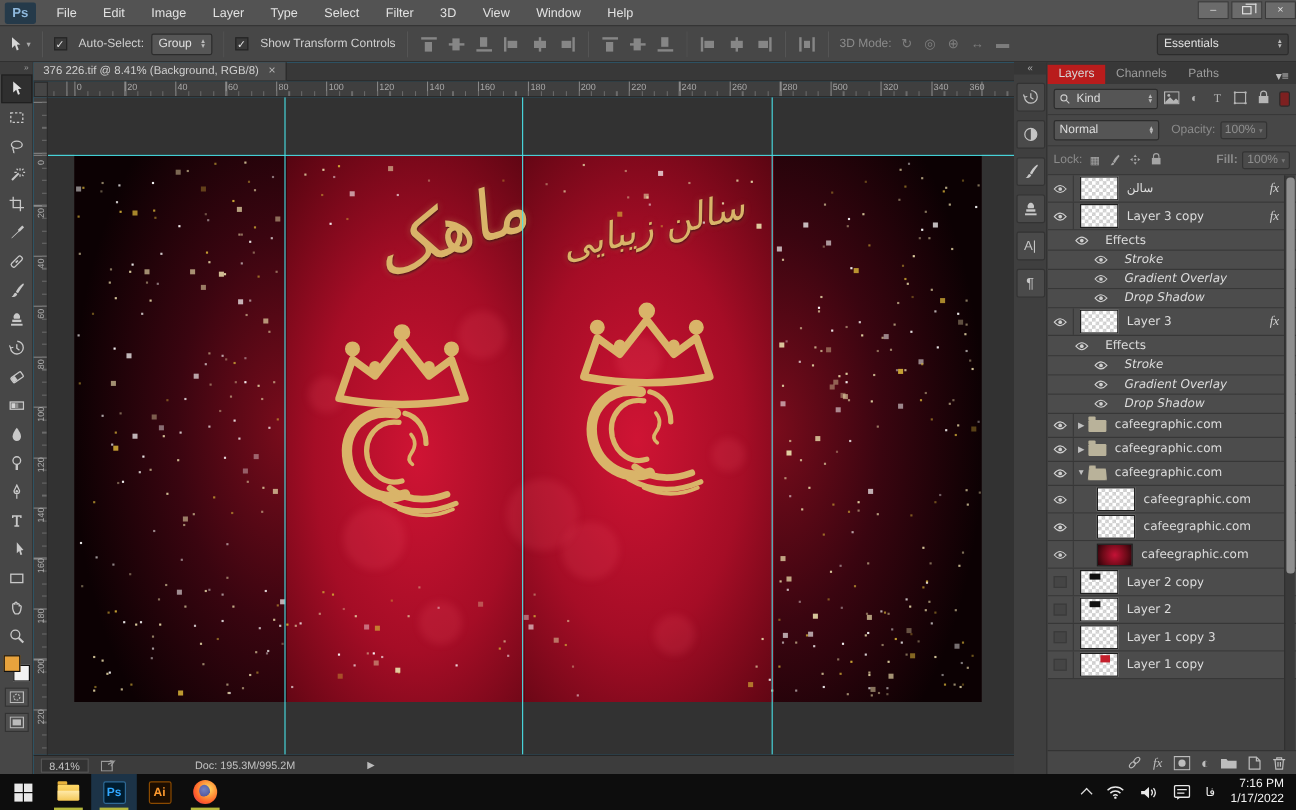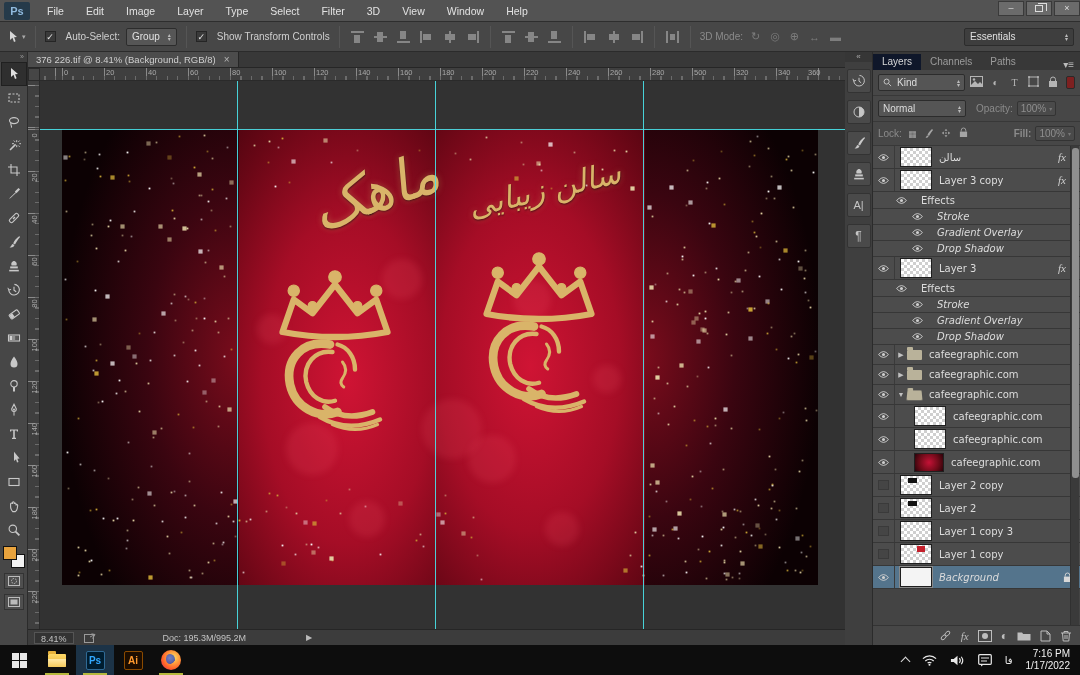--- a/index.html
+++ b/index.html
@@ -95,21 +95,21 @@
   
   #dock{position:absolute;left:845px;top:52px;width:28px;height:593px;background:#3f3f3f;border-right:1px solid #2b2b2b;}
   .dock-head{height:10px;background:#363636;color:#aaa;font-size:8px;text-align:center;line-height:9px;}
   .dock-btn{width:24px;height:24px;margin:7px auto 0;background:#4a4a4a;border:1px solid #333;border-radius:2px;
             display:flex;align-items:center;justify-content:center;color:#c5c5c5;font-size:11px;}
 
   
   #layerspanel{position:absolute;left:873px;top:52px;width:207px;height:593px;background:#424242;display:flex;flex-direction:column;}
   #panel-tabs{height:18px;background:#383838;display:flex;align-items:flex-end;}
   .ptab{padding:2px 9px 3px;font-size:10px;color:#9c9c9c;}
-  .ptab.active{background:#0f172a;color:#d8d8d8;}
+  .ptab.active{background:#b91c1c;color:#d8d8d8;}
   #panel-menu{margin-left:auto;color:#bbb;padding:0 6px;font-size:10px;}
   .hdr-row{display:flex;align-items:center;padding:4px 5px;gap:4px;border-bottom:1px solid #383838;background:#474747;}
   .field{background:#555;border:1px solid #2c2c2c;border-radius:2px;height:17px;display:flex;align-items:center;
          gap:5px;padding:0 4px;color:#ddd;}
   .filter-ic{color:#b5b5b5;font-size:10px;width:15px;text-align:center;}
   .toggle-red{width:9px;height:13px;background:#7d2020;border:1px solid #2a2a2a;border-radius:2px;margin-left:2px;}
   .dim{color:#8b8b8b;}
   .val-field{background:#4a4a4a;border:1px solid #333;border-radius:2px;height:15px;display:flex;align-items:center;
              padding:0 3px;color:#8f8f8f;gap:3px;}
   .lock-ic{color:#a5a5a5;font-size:9px;width:13px;text-align:center;}
@@ -861,37 +861,20 @@
           <div class="lrow h-layer">
             <span class="eye-cell">
               <span class="eye-empty"></span>
             </span>
             <span style="width:5px;flex:none;"></span>
             <span class="thumb checker">
               <span class="blob" style="right:6px;top:1px;width:8px;height:6px;background:#c4202c;"></span>
             </span>
             <span class="lname">Layer 1 copy</span>
           </div>
-          <div class="lrow h-layer selected">
-            <span class="eye-cell">
-              <svg width="13" height="9" viewBox="0 0 13 10">
-                <path d="M1 5 Q6.5 -1.5 12 5 Q6.5 11.5 1 5 Z" fill="none" stroke="#cfcfcf"></path>
-                <circle cx="6.5" cy="5" r="1.7" fill="#cfcfcf"></circle>
-              </svg>
-            </span>
-            <span style="width:5px;flex:none;"></span>
-            <span class="thumb whitefill"></span>
-            <span class="lname it">Background</span>
-            <span style="margin-left:auto;padding-right:8px;display:flex;">
-              <svg width="9" height="11" viewBox="0 0 10 12">
-                <rect x="1" y="5" width="8" height="6" fill="#d8d8d8"></rect>
-                <path d="M2.5 5 V3.5 a2.5 2.5 0 0 1 5 0 V5" fill="none" stroke="#d8d8d8"></path>
-              </svg>
-            </span>
-          </div>
         </div>
       <div id="list-scroll">
           <div id="list-thumb"></div>
         </div>
     </div>
     <div id="panel-bottom">
       <span class="pbi">
         <svg width="13" height="13" viewBox="0 0 14 14">
             <ellipse cx="5" cy="9" rx="3.2" ry="1.9" transform="rotate(-45 5 9)" fill="none" stroke="#bdbdbd"></ellipse>
             <ellipse cx="9" cy="5" rx="3.2" ry="1.9" transform="rotate(-45 9 5)" fill="none" stroke="#bdbdbd"></ellipse>

